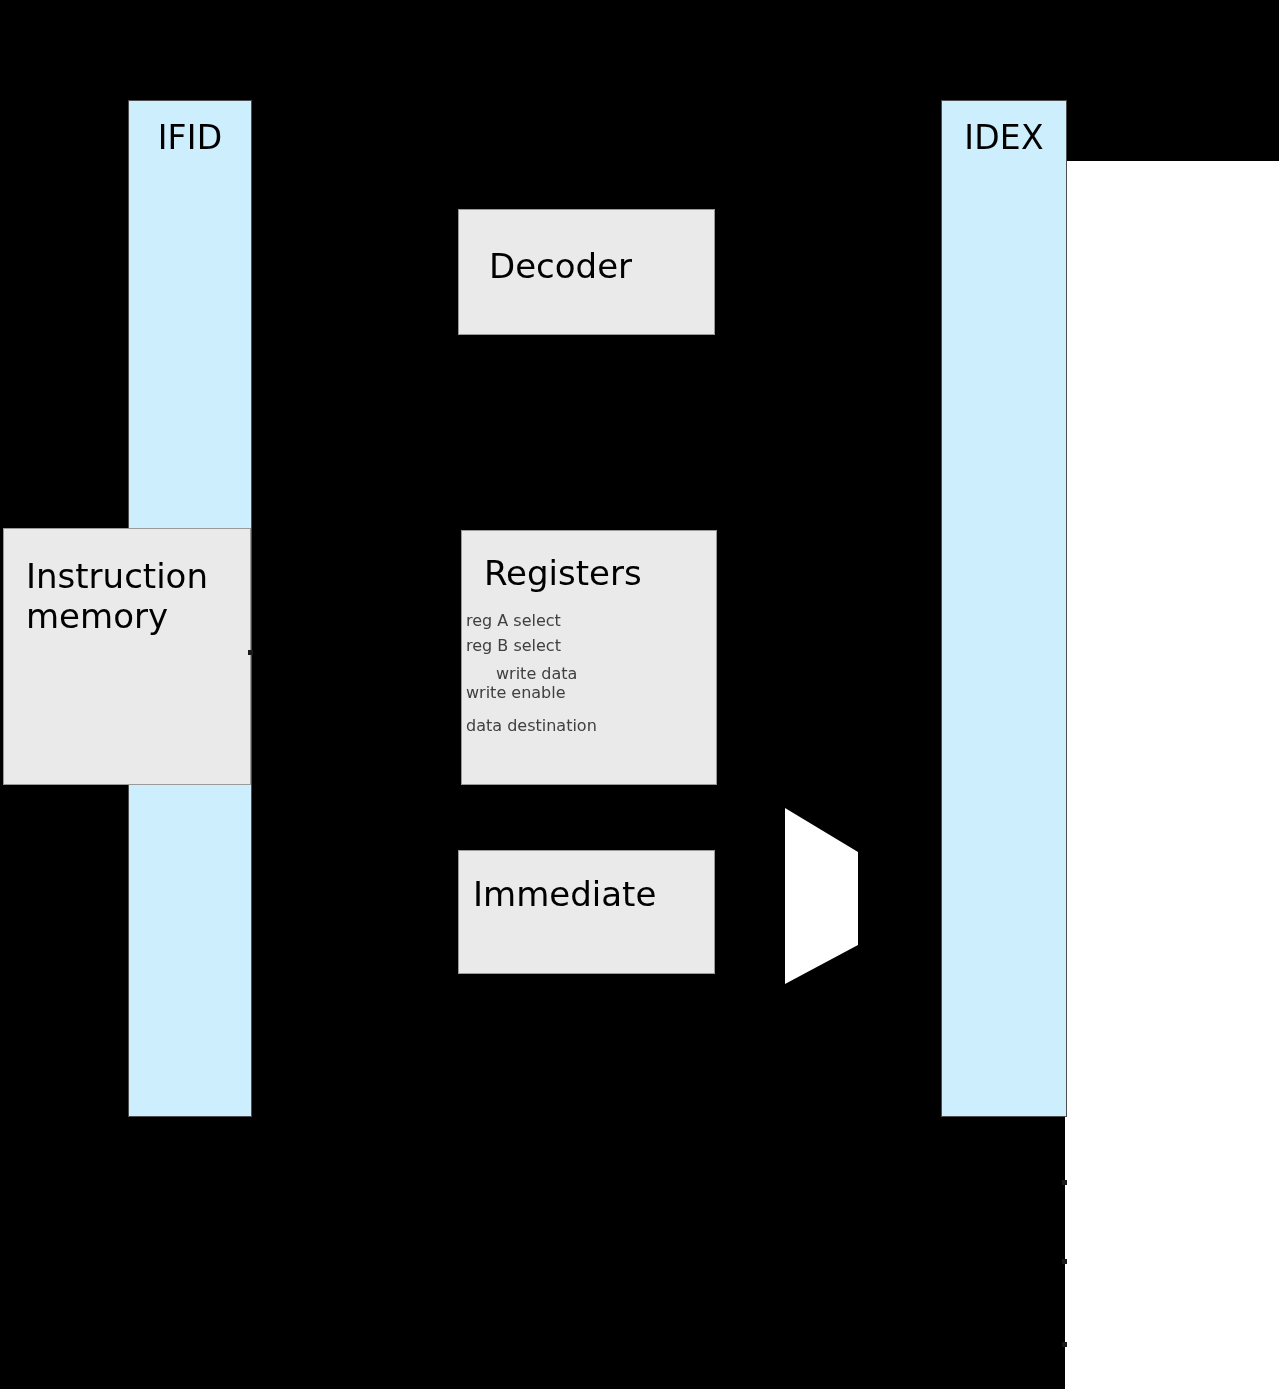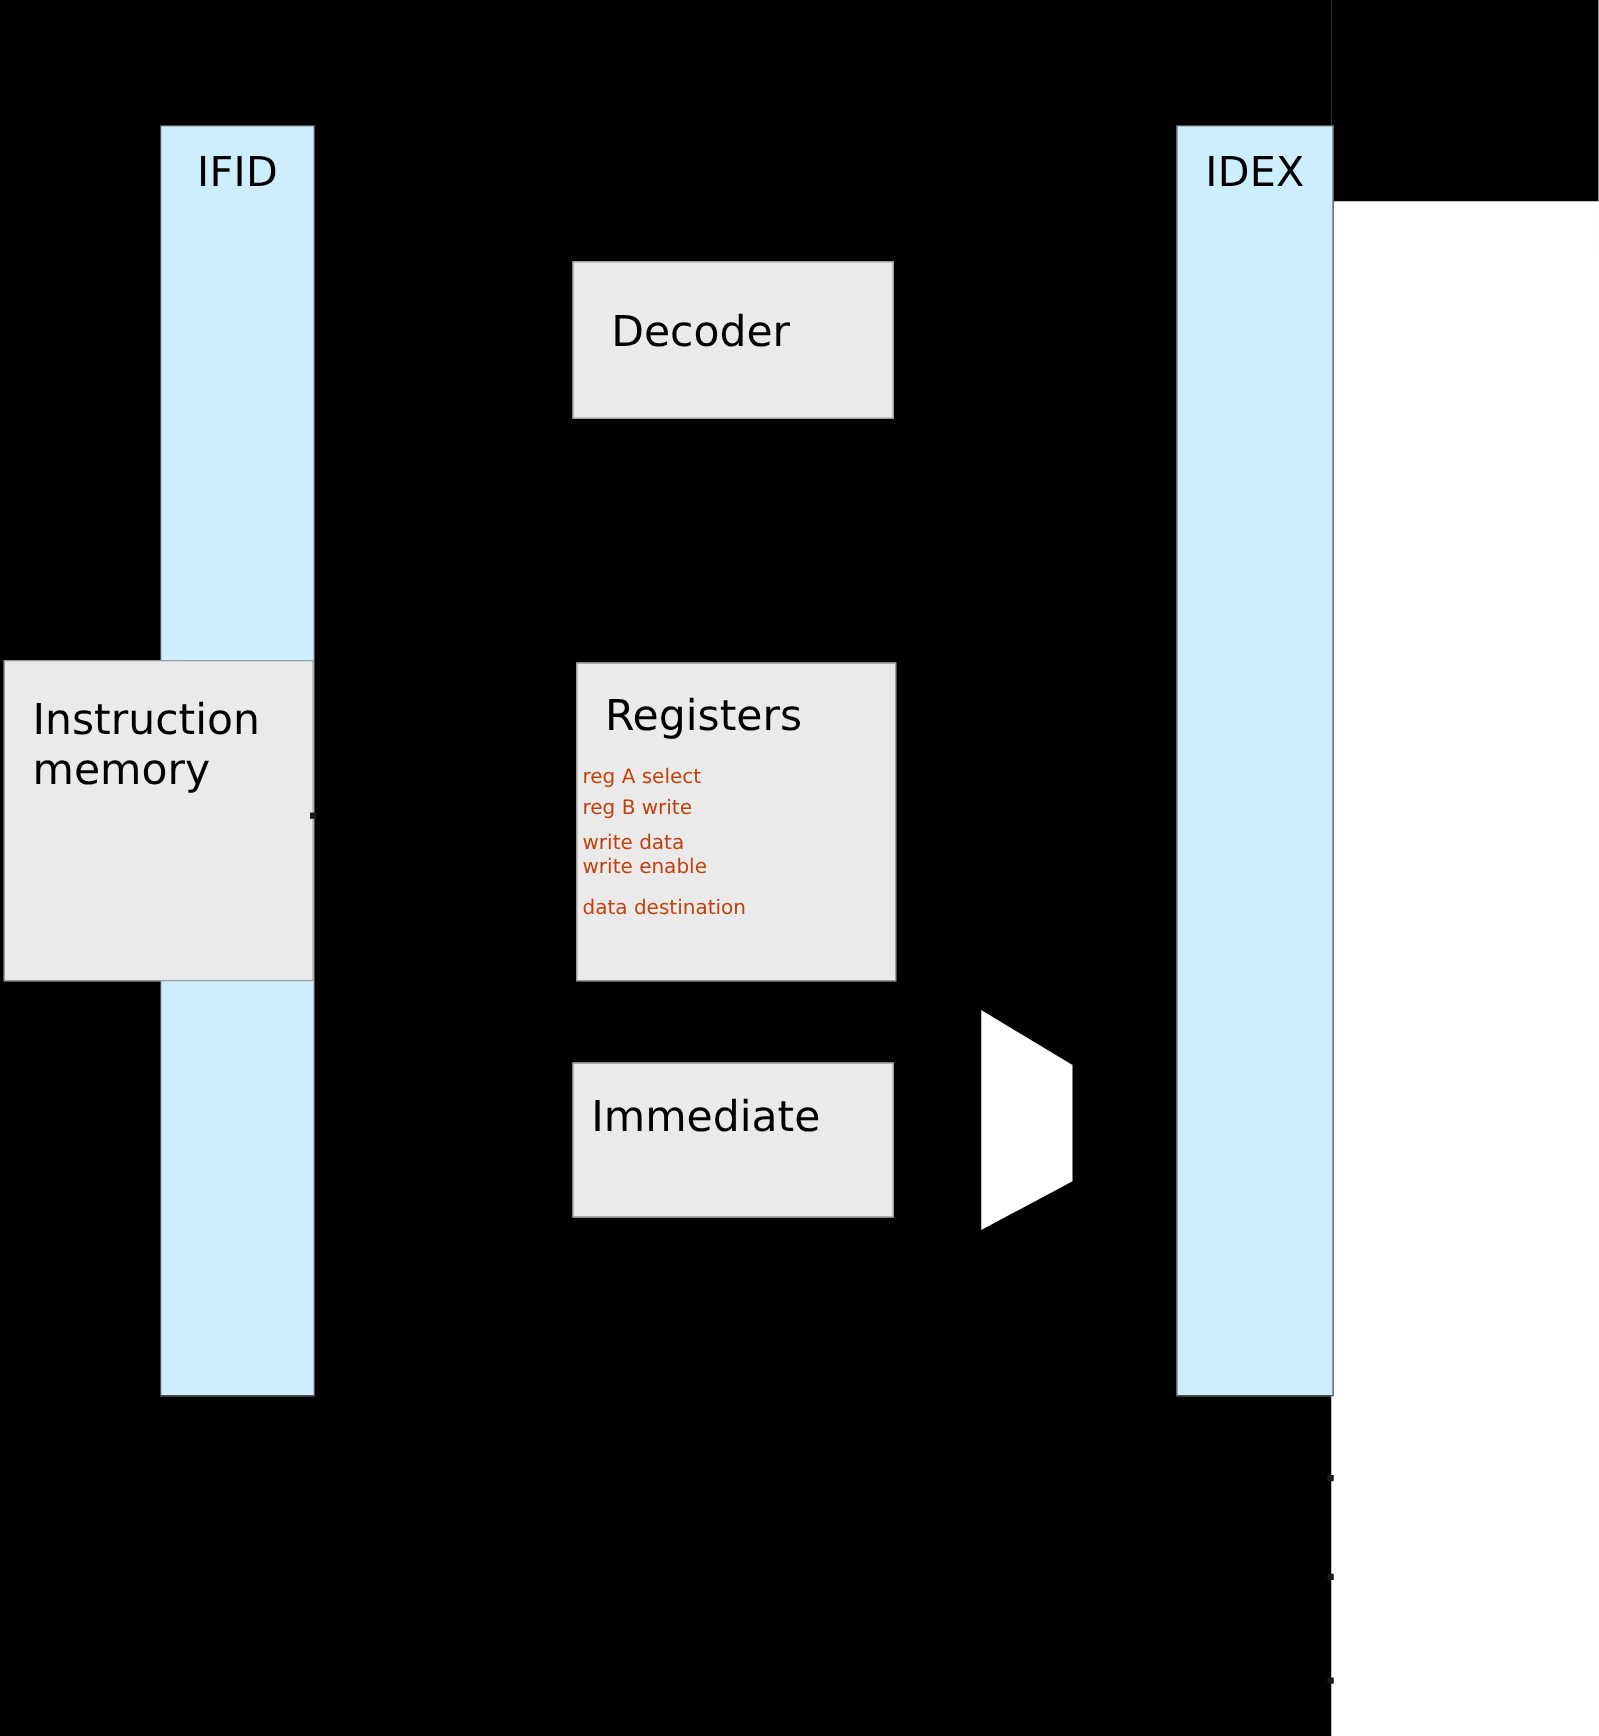--- a/index.html
+++ b/index.html
@@ -124,21 +124,21 @@
     position: absolute;
     left: 4px;
     top: 82px;
     width: 248px;
   }
   .port-label {
     position: absolute;
     left: 0;
     font-size: 16px;
     line-height: 1;
-    color: #c2410c;
+    color: #404040;
     white-space: nowrap;
   }
   
   #mux {
     position: absolute;
     left: 783px;
     top: 806px;
     width: 78px;
     height: 180px;
   }
@@ -176,22 +176,22 @@
 
   <div class="unit-box" id="box-decoder">
     <span class="box-title" id="decoder-title">Decoder</span>
   </div>
   <div class="tick" style="left:248px; top:650px;"></div>
 
   <div class="unit-box" id="box-registers">
     <span class="box-title" id="registers-title">Registers</span>
     <div class="port-list">
       <span class="port-label" style="top:0px;">reg A select</span>
-      <span class="port-label" style="top:25px;">reg B write</span>
-      <span class="port-label" style="top:53px;">write data</span>
+      <span class="port-label" style="top:25px;">reg B select</span>
+      <span class="port-label" style="top:53px;margin-left:30px;">write data</span>
       <span class="port-label" style="top:72px;">write enable</span>
       <span class="port-label" style="top:105px;">data destination</span>
     </div>
   </div>
 
   <div class="unit-box" id="box-immediate">
     <span class="box-title" id="immediate-title">Immediate</span>
   </div>
 
   <div id="mux">

